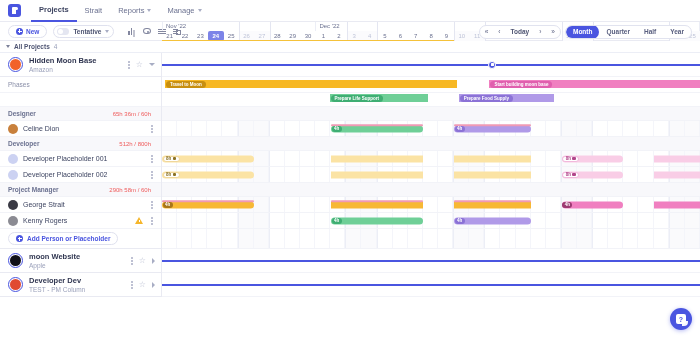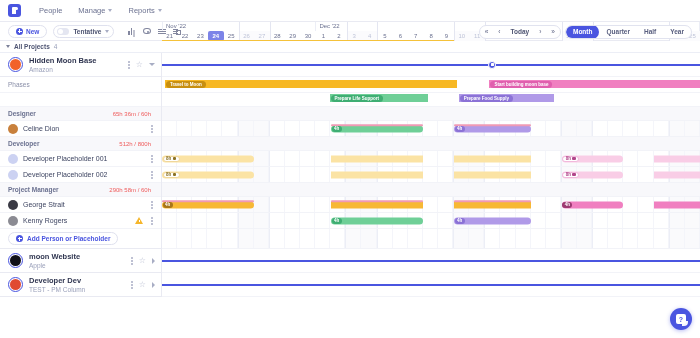--- a/index.html
+++ b/index.html
@@ -193,29 +193,32 @@
   .fab::after{content:"";position:absolute;right:4px;bottom:4px;width:6px;height:5px;background:#fff;border-radius:0 0 4px 0;opacity:.95;}
 </style>
 </head>
 <body>
 
 <div id="app">
 
   <div class="topnav">
     <div class="logo"></div>
     <div class="nav-items">
+      <div class="nav-item active">
+        <span>Projects</span>
+      </div>
       <div class="nav-item">
-        <span>People</span>
+        <span>Strait</span>
+      </div>
+      <div class="nav-item">
+        <span>Reports</span>
+        <span class="caret"></span>
       </div>
       <div class="nav-item">
         <span>Manage</span>
-        <span class="caret"></span>
-      </div>
-      <div class="nav-item">
-        <span>Reports</span>
         <span class="caret"></span>
       </div>
     </div>
   </div>
 
 
   <div class="toolrow">
     <div class="toolrow-left">
       <div class="new-btn">
         <span class="plus-circ"></span>

